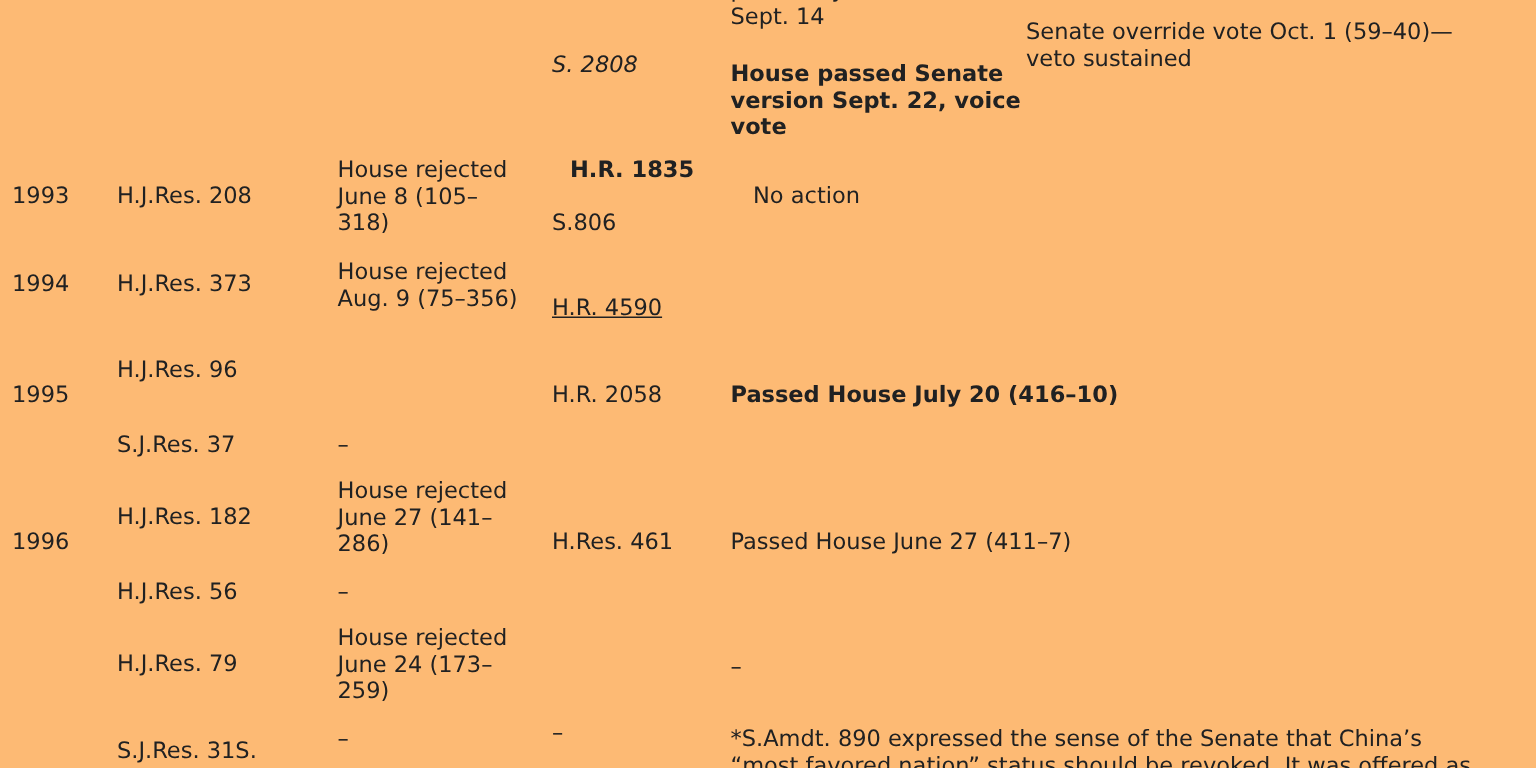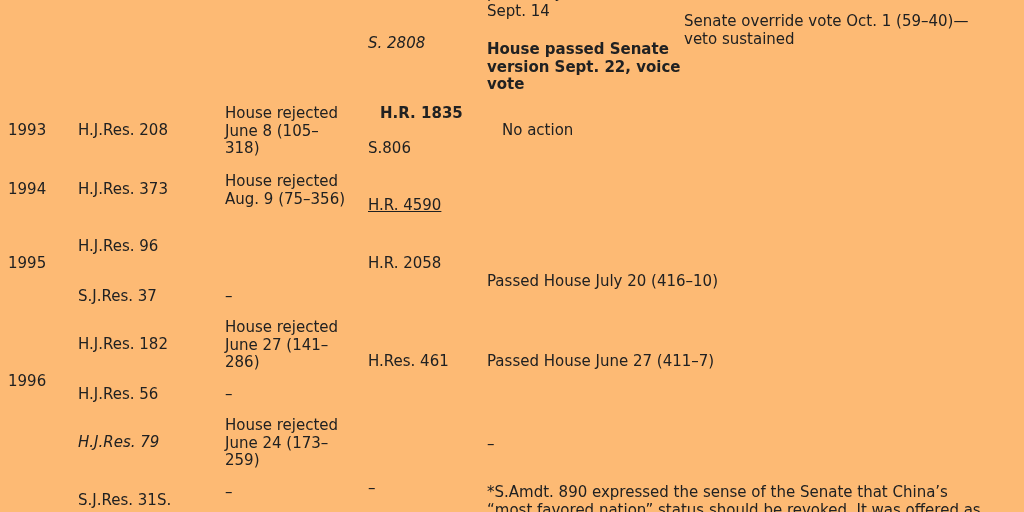--- a/index.html
+++ b/index.html
@@ -38,35 +38,35 @@
   .r94  { left: 78px;  top: 181px; }
   .hv94 { left: 225px; top: 173px; }
   .b94  { left: 368px; top: 197px; text-decoration: underline; }
   .a94  { left: 487px; top: 174px; }
 
   
   .y95   { left: 8px;   top: 255px; }
   .r95a  { left: 78px;  top: 238px; }
   .hv95a { left: 225px; top: 221px; }
   .b95   { left: 368px; top: 255px; }
-  .a95   { left: 487px; top: 273px; }
+  .a95   { left: 487px; top: 255px; font-weight: bold; }
   .r95b  { left: 78px;  top: 288px; }
   .hv95b { left: 225px; top: 288px; }
 
   
-  .y96   { left: 8px;   top: 353px; margin-top: 20px; }
+  .y96   { left: 8px;   top: 353px; }
   .r96a  { left: 78px;  top: 336px; }
   .hv96a { left: 225px; top: 319px; }
   .b96   { left: 368px; top: 353px; }
   .a96   { left: 487px; top: 353px; }
   .r96b  { left: 78px;  top: 386px; }
   .hv96b { left: 225px; top: 386px; }
 
   
-  .r97a  { left: 78px;  top: 434px; font-style: italic; }
+  .r97a  { left: 78px;  top: 434px; }
   .hv97a { left: 225px; top: 417px; }
   .a97a  { left: 487px; top: 436px; }
   .y97   { left: 8px;   top: 478px; margin-top: 36px; }
   .r97b  { left: 78px;  top: 492px; }
   .hv97b { left: 225px; top: 484px; }
   .b97b  { left: 368px; top: 480px; }
   .a97b  { left: 487px; top: 484px; }
 </style>
 </head>
 <body>

